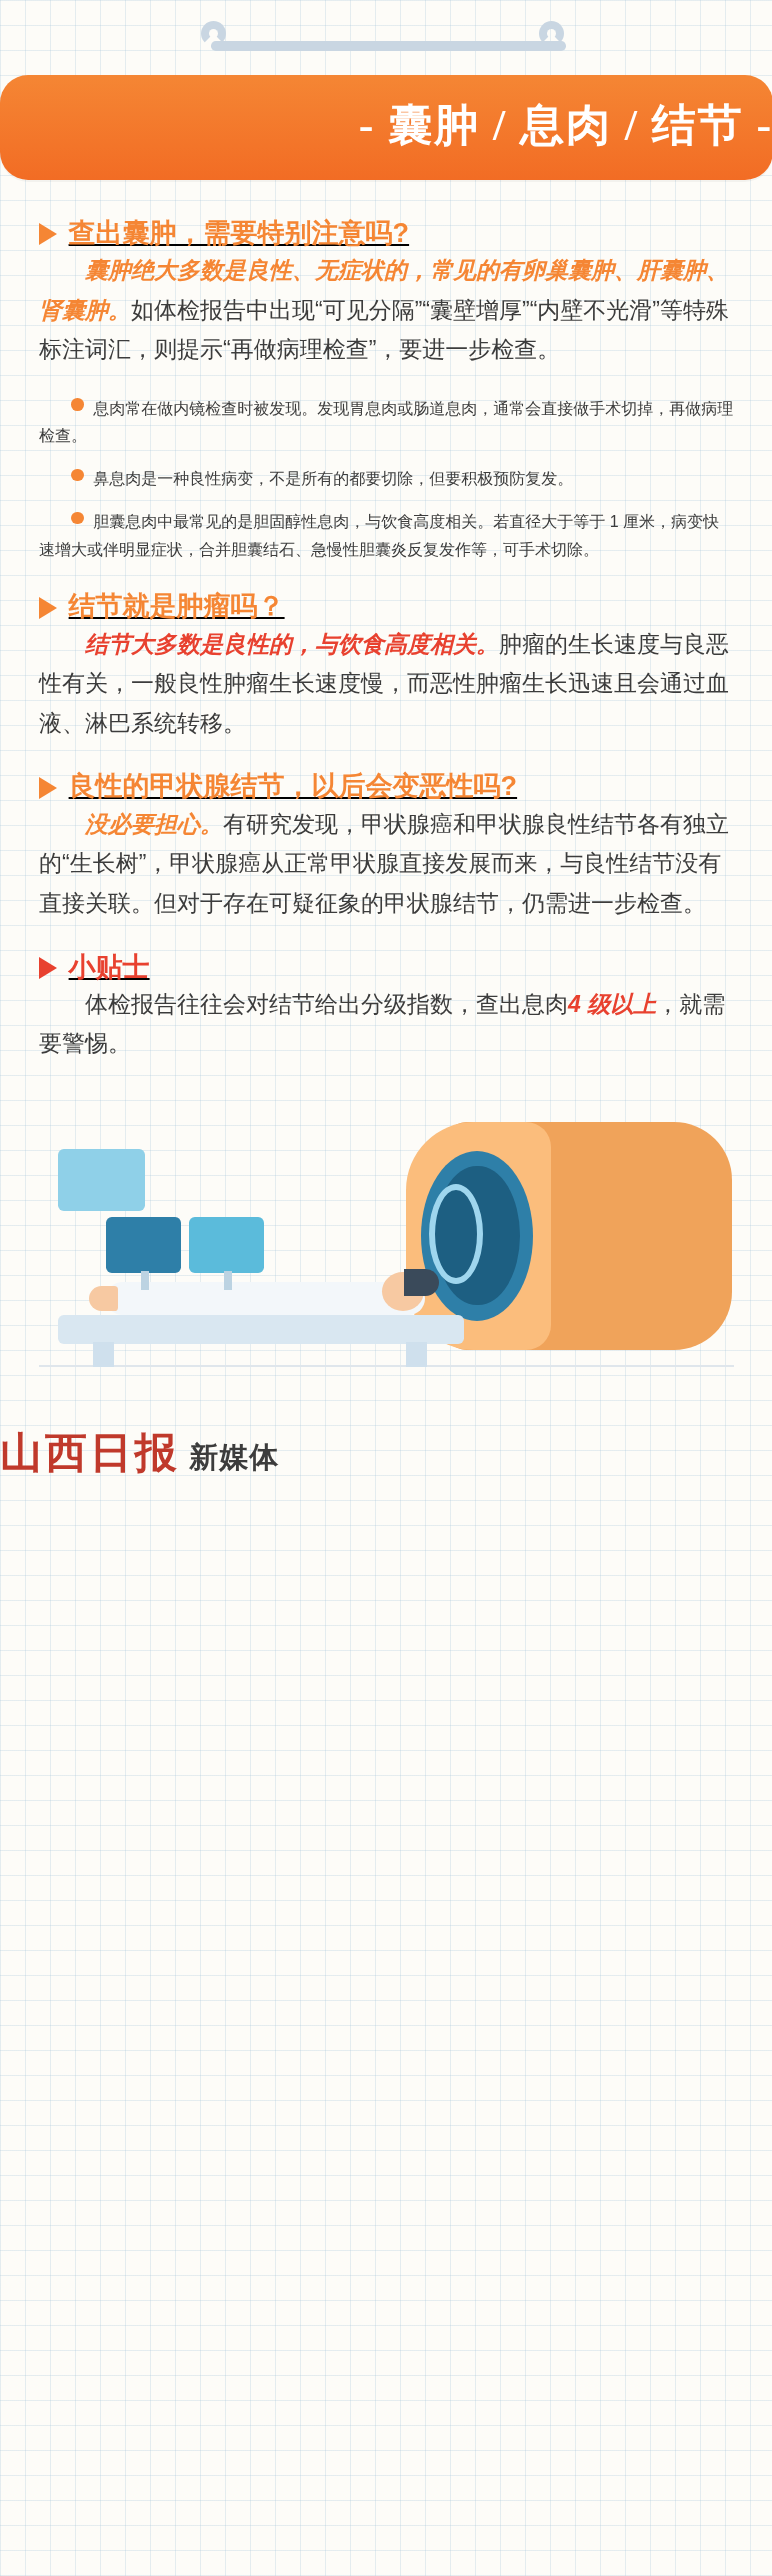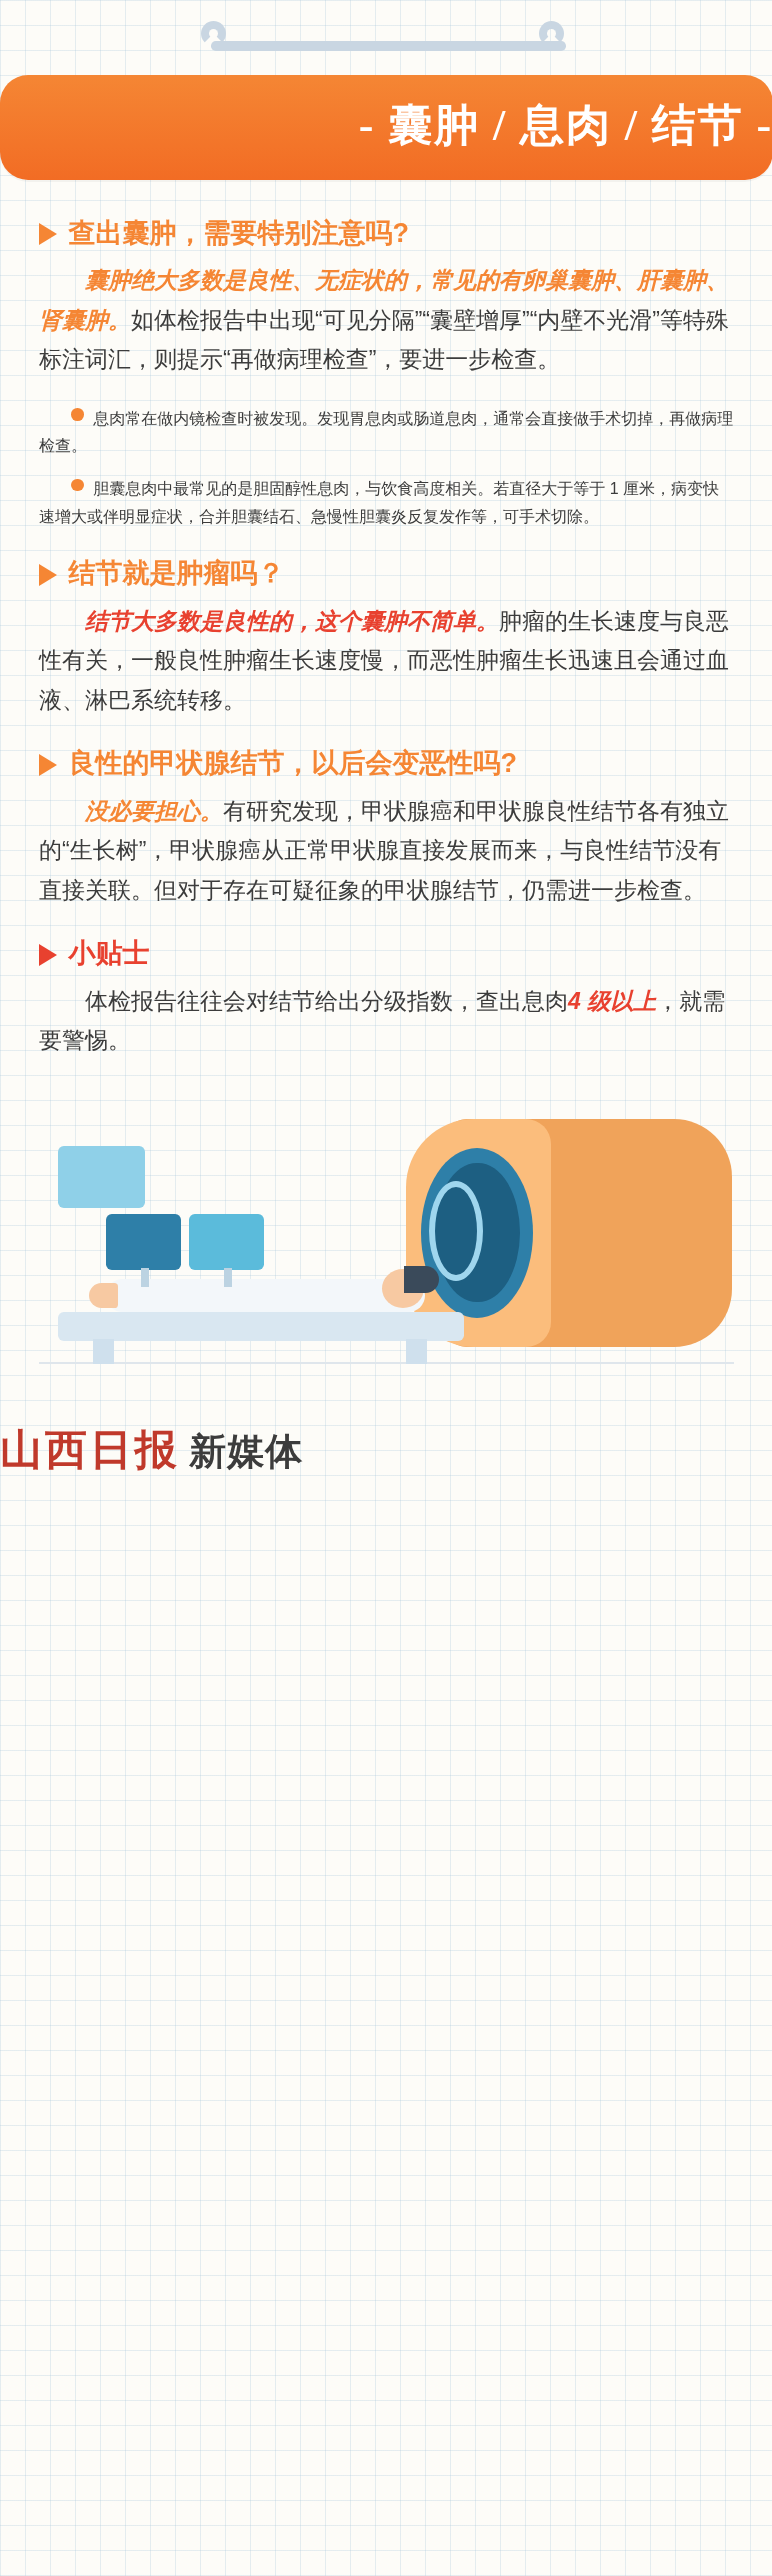--- a/index.html
+++ b/index.html
@@ -71,21 +71,22 @@
   .content {
     padding: 9.7px 39px 0 39px;
   }
   .section {
     margin-top: 25px;
   }
   .q-head {
     display: flex;
     align-items: flex-start;
     gap: 11.6px;
-    margin-bottom: 10px;
+    margin-bottom: 0;
+    text-decoration: underline;
   }
   .tri {
     width: 0;
     height: 0;
     border-left: 18.4px solid #f58634;
     border-top: 11.6px solid transparent;
     border-bottom: 11.6px solid transparent;
     margin-top: 8.7px;
     flex: 0 0 auto;
   }
@@ -274,21 +275,21 @@
   }
   .brand-main {
     font-family: "Liberation Serif", serif;
     font-size: 42px;
     font-weight: bold;
     color: #c0392b;
     letter-spacing: 2.9px;
   }
   .brand-sub {
     font-family: Liberation Mono, monospace;
-    font-size: 37px;
+    font-size: 29px;
     font-weight: bold;
     color: #3c3c3c;
     letter-spacing: 1px;
   }
 </style>
 </head>
 <body>
 
 <div class="page">
 
@@ -307,29 +308,30 @@
     <div class="section">
       <div class="q-head">
         <div class="tri"></div>
         <div class="q-text">查出囊肿，需要特别注意吗?</div>
       </div>
       <p class="body"><span class="hl">囊肿绝大多数是良性、无症状的，常见的有卵巢囊肿、肝囊肿、肾囊肿。</span><span>如体检报告中出现“可见分隔”“囊壁增厚”“内壁不光滑”等特殊标注词汇，则提示“再做病理检查”，要进一步检查。</span></p>
     </div>
 
     <div class="section">
       <p class="bullet"><span class="dot"></span><span>息肉常在做内镜检查时被发现。发现胃息肉或肠道息肉，通常会直接做手术切掉，再做病理检查。</span></p>
+      <p class="bullet"><span class="dot"></span><span>鼻息肉是一种良性病变，不是所有的都要切除，但要积极预防复发。</span></p>
       <p class="bullet"><span class="dot"></span><span>胆囊息肉中最常见的是胆固醇性息肉，与饮食高度相关。若直径大于等于 1 厘米，病变快速增大或伴明显症状，合并胆囊结石、急慢性胆囊炎反复发作等，可手术切除。</span></p>
     </div>
 
     <div class="section">
       <div class="q-head">
         <div class="tri"></div>
         <div class="q-text">结节就是肿瘤吗？</div>
       </div>
-      <p class="body"><span class="hl-red">结节大多数是良性的，这个囊肿不简单。</span><span>肿瘤的生长速度与良恶性有关，一般良性肿瘤生长速度慢，而恶性肿瘤生长迅速且会通过血液、淋巴系统转移。</span></p>
+      <p class="body"><span class="hl-red">结节大多数是良性的，与饮食高度相关。</span><span>肿瘤的生长速度与良恶性有关，一般良性肿瘤生长速度慢，而恶性肿瘤生长迅速且会通过血液、淋巴系统转移。</span></p>
     </div>
 
     <div class="section">
       <div class="q-head">
         <div class="tri"></div>
         <div class="q-text">良性的甲状腺结节，以后会变恶性吗?</div>
       </div>
       <p class="body"><span class="hl">没必要担心。</span><span>有研究发现，甲状腺癌和甲状腺良性结节各有独立的“生长树”，甲状腺癌从正常甲状腺直接发展而来，与良性结节没有直接关联。但对于存在可疑征象的甲状腺结节，仍需进一步检查。</span></p>
     </div>
 

